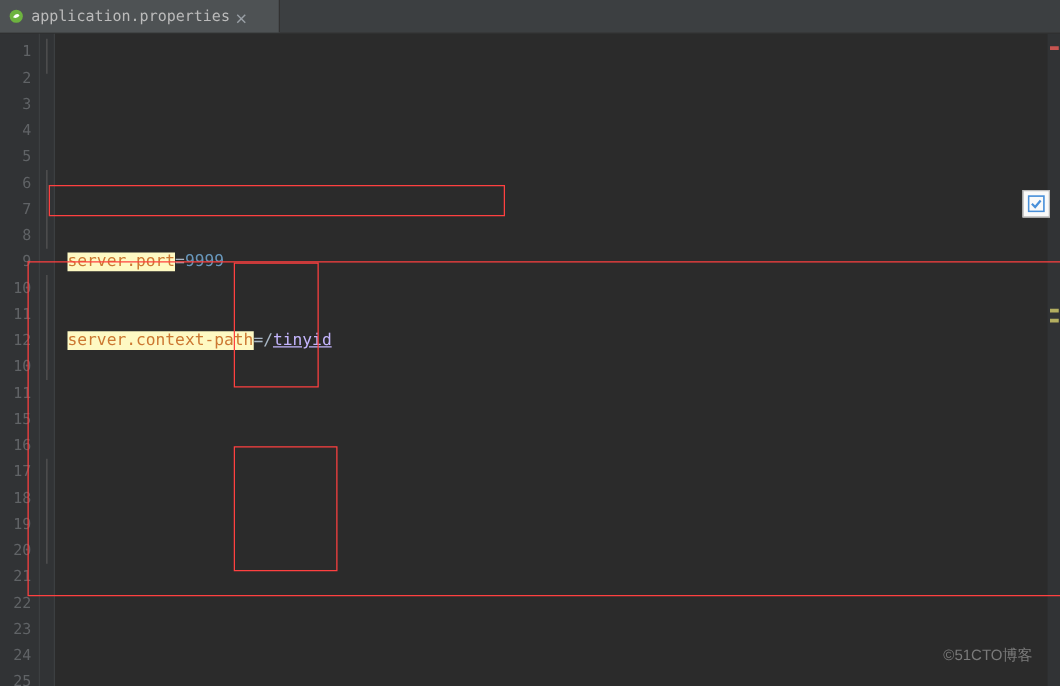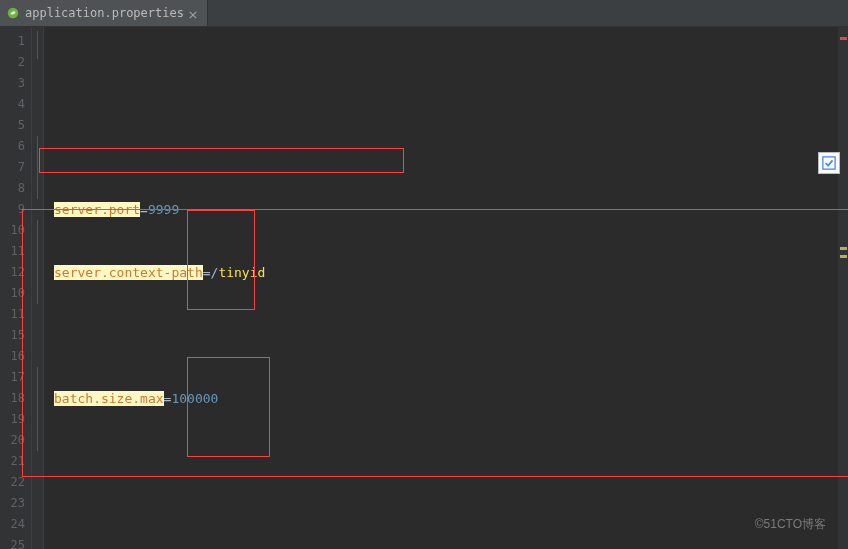--- a/index.html
+++ b/index.html
@@ -14,21 +14,21 @@
   .tab-bar {
     height:27px;
     background:#3c3f41;
     display:flex;
     align-items:stretch;
     border-bottom:1px solid #323232;
   }
   .tab {
     display:flex;
     align-items:center;
-    padding:0 8px 0 6px;
+    padding:0 24px 0 6px;
     background:#4e5254;
     color:#bbbbbb;
     font-size:12px;
     gap:5px;
     border-right:1px solid #323232;
   }
   .tab .spring-icon {
     width:14px; height:14px;
     display:flex; align-items:center; justify-content:center;
   }
@@ -70,21 +70,21 @@
     padding:4px 0 0 10px;
     line-height:21px;
     color:#a9b7c6;
     white-space:pre;
     position:relative;
   }
   .line { height:21px; position:relative; }
   .k { background:#fef9c3; color:#cc7832; }                          
   .n { color:#6897bb; }                          
   .c { color:#808080; }
-  .link { color:#fde047; }
+  .link { color:#c4b5fd; text-decoration:underline; }
   .eq { color:#a9b7c6; }
   .rbox {
     position:absolute;
     border:1px solid #ff4040;
     pointer-events:none;
     z-index:5;
   }
   .watermark {
     position:absolute;
     right:22px;
@@ -175,21 +175,20 @@
   <div class="code">
     
     <div class="rbox" style="left:-5px;top:121px;width:365px;height:25px"></div>
     <div class="rbox" style="left:-22px;top:182px;width:860px;height:268px"></div>
     <div class="rbox" style="left:143px;top:183px;width:68px;height:100px"></div>
     <div class="rbox" style="left:143px;top:330px;width:83px;height:100px"></div>
 
     <div class="line"><span class="k">server.port</span><span class="eq">=</span><span class="n">9999</span></div>
     <div class="line"><span class="k">server.context-path</span><span class="eq">=/</span><span class="link">tinyid</span></div>
     <div class="line"></div>
-    <div class="line"><span class="k">batch.size.max</span><span class="eq">=</span><span class="n">100000</span></div>
     <div class="line"></div>
     
     
     
     
     
     
     
     
     

